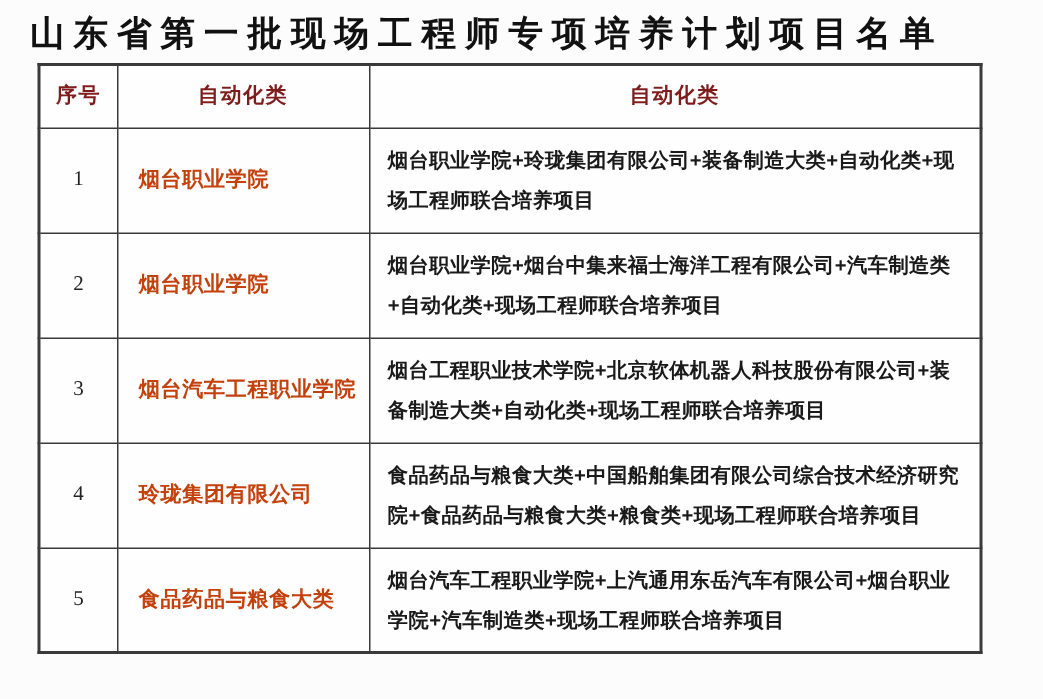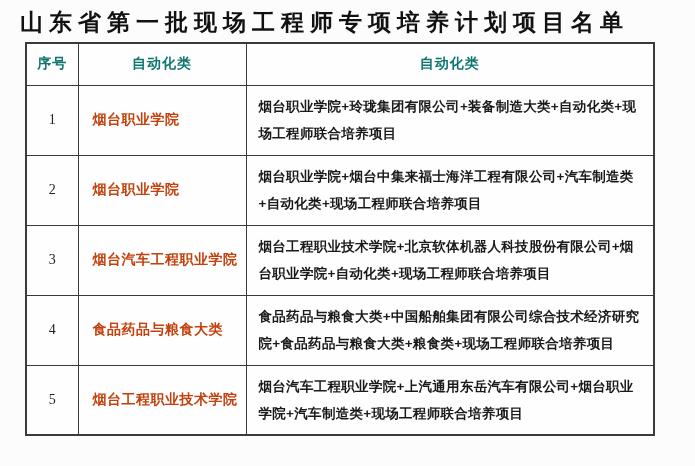--- a/index.html
+++ b/index.html
@@ -47,21 +47,21 @@
     height: 42px;
   }
   .project-table tbody tr {
     height: 70px;
   }
   .project-table th {
     font-size: 14px;
     font-weight: 700;
     text-align: center;
     letter-spacing: 1px;
-    color: #0f766e;
+    color: #7f1d1d;
   }
   td.cell-index {
     text-align: center;
     font-family: "Liberation Serif", "DejaVu Serif", serif;
     font-size: 14px;
     font-weight: 400;
     color: #222;
   }
   td.cell-school {
     font-size: 14px;
@@ -108,28 +108,28 @@
         <td class="cell-project">烟台职业学院+玲珑集团有限公司+装备制造大类+自动化类+现场工程师联合培养项目</td>
       </tr>
       <tr>
         <td class="cell-index">2</td>
         <td class="cell-school">烟台职业学院</td>
         <td class="cell-project">烟台职业学院+烟台中集来福士海洋工程有限公司+汽车制造类+自动化类+现场工程师联合培养项目</td>
       </tr>
       <tr>
         <td class="cell-index">3</td>
         <td class="cell-school">烟台汽车工程职业学院</td>
-        <td class="cell-project">烟台工程职业技术学院+北京软体机器人科技股份有限公司+烟台职业学院+自动化类+现场工程师联合培养项目</td>
+        <td class="cell-project">烟台工程职业技术学院+北京软体机器人科技股份有限公司+装备制造大类+自动化类+现场工程师联合培养项目</td>
       </tr>
       <tr>
         <td class="cell-index">4</td>
-        <td class="cell-school">食品药品与粮食大类</td>
+        <td class="cell-school">玲珑集团有限公司</td>
         <td class="cell-project">食品药品与粮食大类+中国船舶集团有限公司综合技术经济研究院+食品药品与粮食大类+粮食类+现场工程师联合培养项目</td>
       </tr>
       <tr>
         <td class="cell-index">5</td>
-        <td class="cell-school">烟台工程职业技术学院</td>
+        <td class="cell-school">食品药品与粮食大类</td>
         <td class="cell-project">烟台汽车工程职业学院+上汽通用东岳汽车有限公司+烟台职业学院+汽车制造类+现场工程师联合培养项目</td>
       </tr>
     </tbody>
   </table>
 
 </div>
 
 </body></html>

